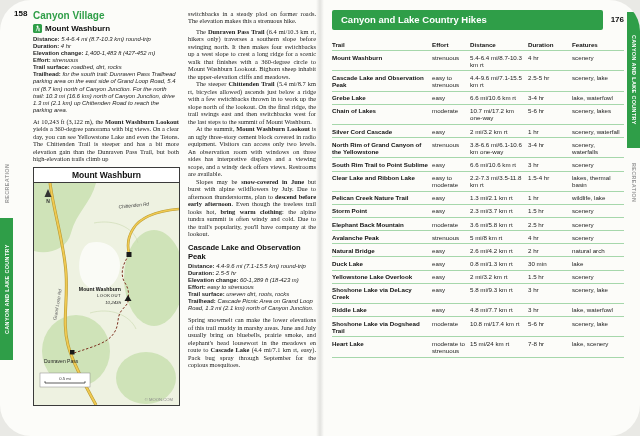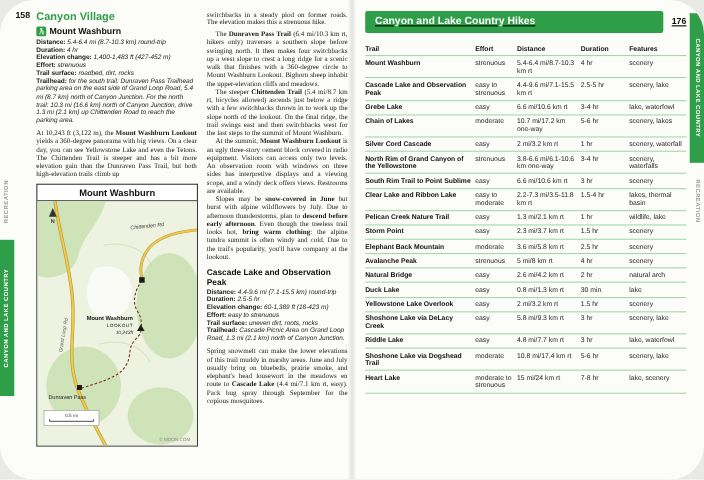--- a/index.html
+++ b/index.html
@@ -44,21 +44,21 @@
   .para b { font-weight:bold; }
 
   
   .map-fig { margin-top:4px; width:147px; border:1px solid #3a3a3a; background:#fff; }
   .map-title { height:15px; line-height:15px; text-align:center; font-family:"Liberation Sans", sans-serif;
     font-weight:bold; font-size:8.5px; color:#111; border-bottom:1px solid #3a3a3a; }
   .map-fig svg { display:block; }
   .map-label { font-family:"Liberation Sans", sans-serif; }
 
   
-  .rp-header { display:flex; align-items:flex-start; padding:10px 16px 0 12px;text-decoration:underline; }
+  .rp-header { display:flex; align-items:flex-start; padding:10px 16px 0 12px; }
   .band { flex:1; height:20px; background:#2f9e48; border-radius:2px; color:#fff;
     font-family:"Liberation Sans", sans-serif; font-weight:bold; font-size:9.5px; line-height:20px; padding-left:9px; }
   .folio-right { margin-left:8px; line-height:20px; font-size:8px; }
   .hikes-table { margin:8px 16px 0 12px; font-family:"Liberation Sans", sans-serif; font-size:6.2px; color:#222; }
   .t-row, .t-head { display:grid; grid-template-columns:100px 38px 58px 44px 1fr; border-bottom:1px solid #a6d7ab; }
   .t-head { font-weight:bold; color:#111; }
   .th, .td { padding:2.5px 4px 2.5px 0; line-height:1.15; }
   .c-trail { font-weight:bold; color:#111; }
 </style>
 </head>

